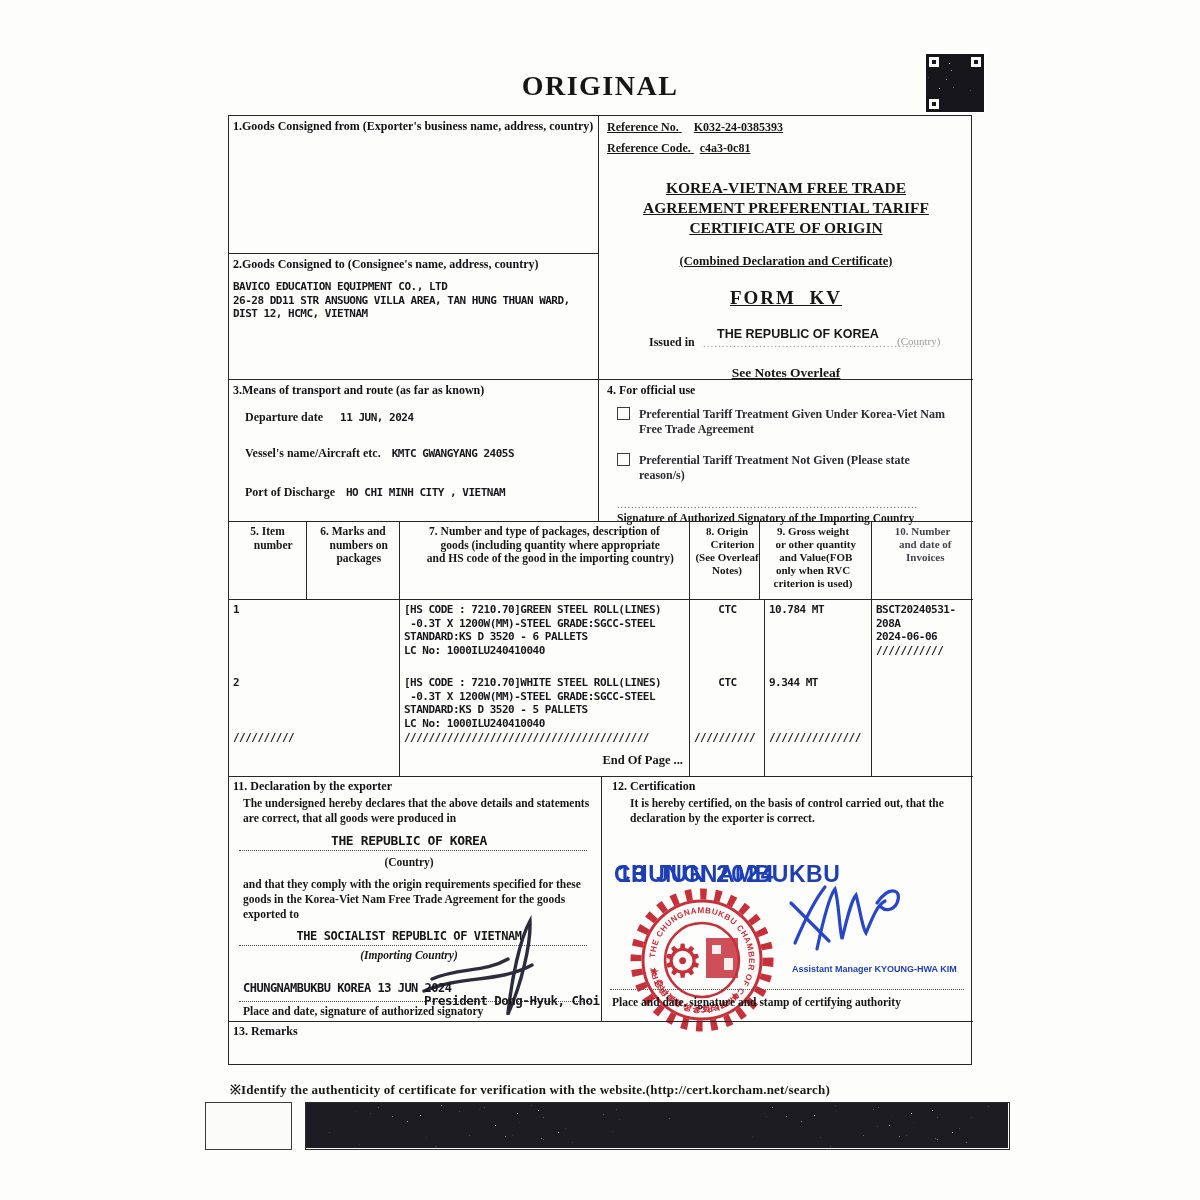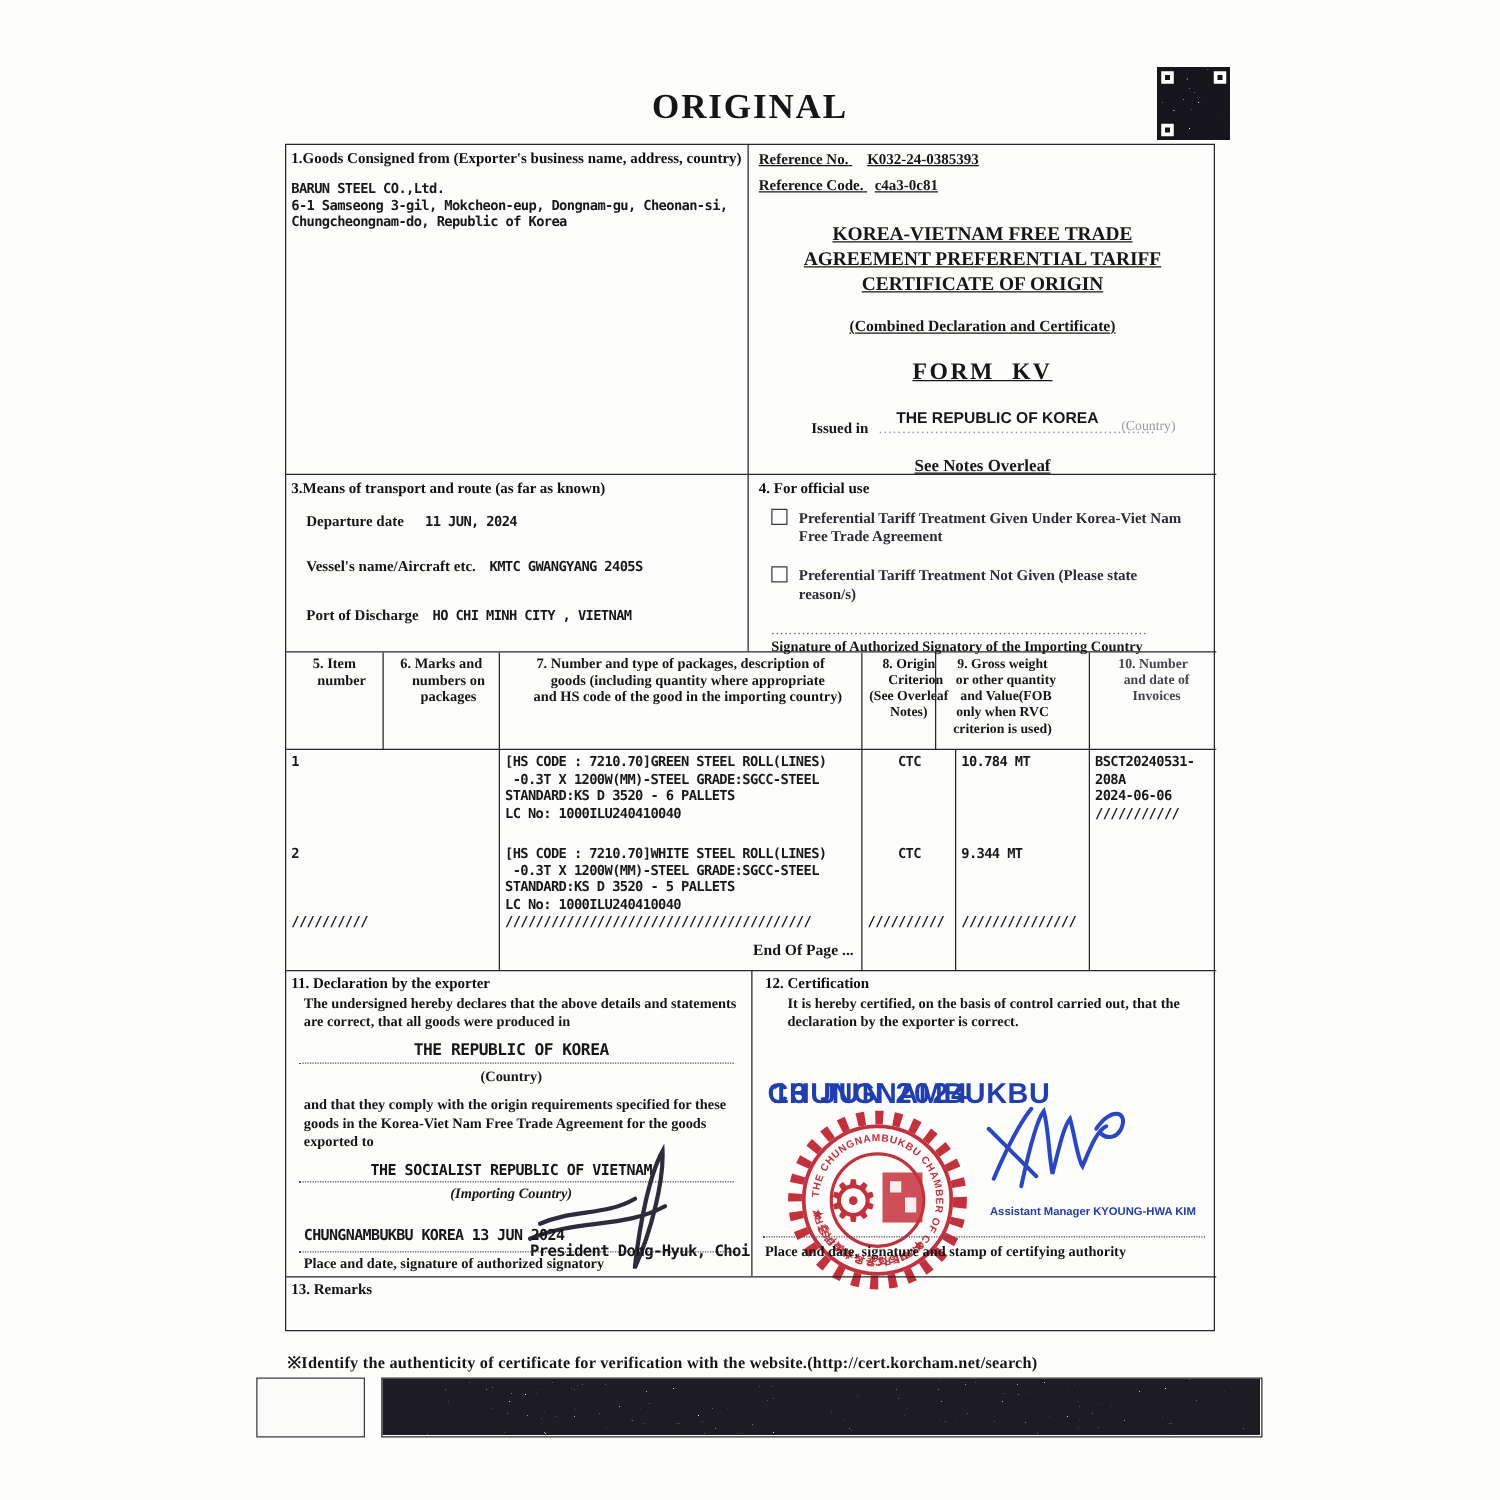--- a/index.html
+++ b/index.html
@@ -61,25 +61,28 @@
         <rect x="50" y="8" width="4" height="4"></rect>
         <rect x="8" y="50" width="4" height="4"></rect>
     </g>
   </svg>
 </div>
 
 <div class="doc">
 
   <div class="cell" style="left:0;top:0;width:369px;height:137px;padding:3px 4px;">
     <div class="lbl">1.Goods Consigned from (Exporter's business name, address, country)</div>
-    <div class="data11 pre" style="margin-top:10px;">BARUN STEEL CO.,Ltd.
-6-1 Samseong 3-gil, Mokcheon-eup, Dongnam-gu, Cheonan-si,
-Chungcheongnam-do, Republic of Korea</div>
-  </div>
-
+  </div>
+
+  <div class="cell bt" style="left:0;top:137px;width:369px;height:126px;padding:3px 4px;">
+    <div class="lbl">2.Goods Consigned to (Consignee's name, address, country)</div>
+    <div class="data11 pre" style="margin-top:8px;">BAVICO EDUCATION EQUIPMENT CO., LTD
+26-28 DD11 STR ANSUONG VILLA AREA, TAN HUNG THUAN WARD,
+DIST 12, HCMC, VIETNAM</div>
+  </div>
 
   <div class="cell bt" style="left:0;top:263px;width:369px;height:142px;padding:3px 4px;">
     <div class="lbl">3.Means of transport and route (as far as known)</div>
     <div style="margin:12px 0 0 12px;font-size:12px;">
       <span class="serifb">Departure date</span>
       <span class="data11" style="margin-left:14px;">11 JUN, 2024</span>
     </div>
     <div style="margin:21px 0 0 12px;font-size:12px;">
       <span class="serifb">Vessel's name/Aircraft etc.</span>
       <span class="data11" style="margin-left:8px;">KMTC GWANGYANG 2405S</span>
@@ -137,21 +140,21 @@
     <div class="cell bl serifb pre" style="left:77px;top:0;width:93px;height:78px;padding:3px 2px;font-size:11.5px;line-height:13.5px;">6. Marks and
     numbers on
     packages</div>
     <div class="cell bl serifb pre" style="left:170px;top:0;width:290px;height:78px;padding:3px 4px;font-size:11.5px;line-height:13.5px;">7. Number and type of packages, description of
     goods (including quantity where appropriate
     and HS code of the good in the importing country)</div>
     <div class="cell bl serifb pre" style="left:460px;top:0;width:75px;height:78px;padding:3px 2px;font-size:11px;line-height:13px;">8. Origin
     Criterion
 (See Overleaf
 Notes)</div>
-    <div class="cell bl serifb pre" style="left:519px;top:0;width:107px;height:78px;padding:3px 2px;font-size:11px;line-height:13px;">9. Gross weight
+    <div class="cell bl serifb pre" style="left:530px;top:0;width:107px;height:78px;padding:3px 2px;font-size:11px;line-height:13px;">9. Gross weight
   or other quantity
   and Value(FOB
 only when RVC
 criterion is used)</div>
     <div class="cell bl serifb pre" style="left:642px;top:0;width:102px;height:78px;padding:3px 2px;font-size:11px;line-height:13px;color:#44444c;">10. Number
   and date of
   Invoices</div>
   </div>
 
   <div class="cell bt" style="left:0;top:483px;width:744px;height:177px;">

